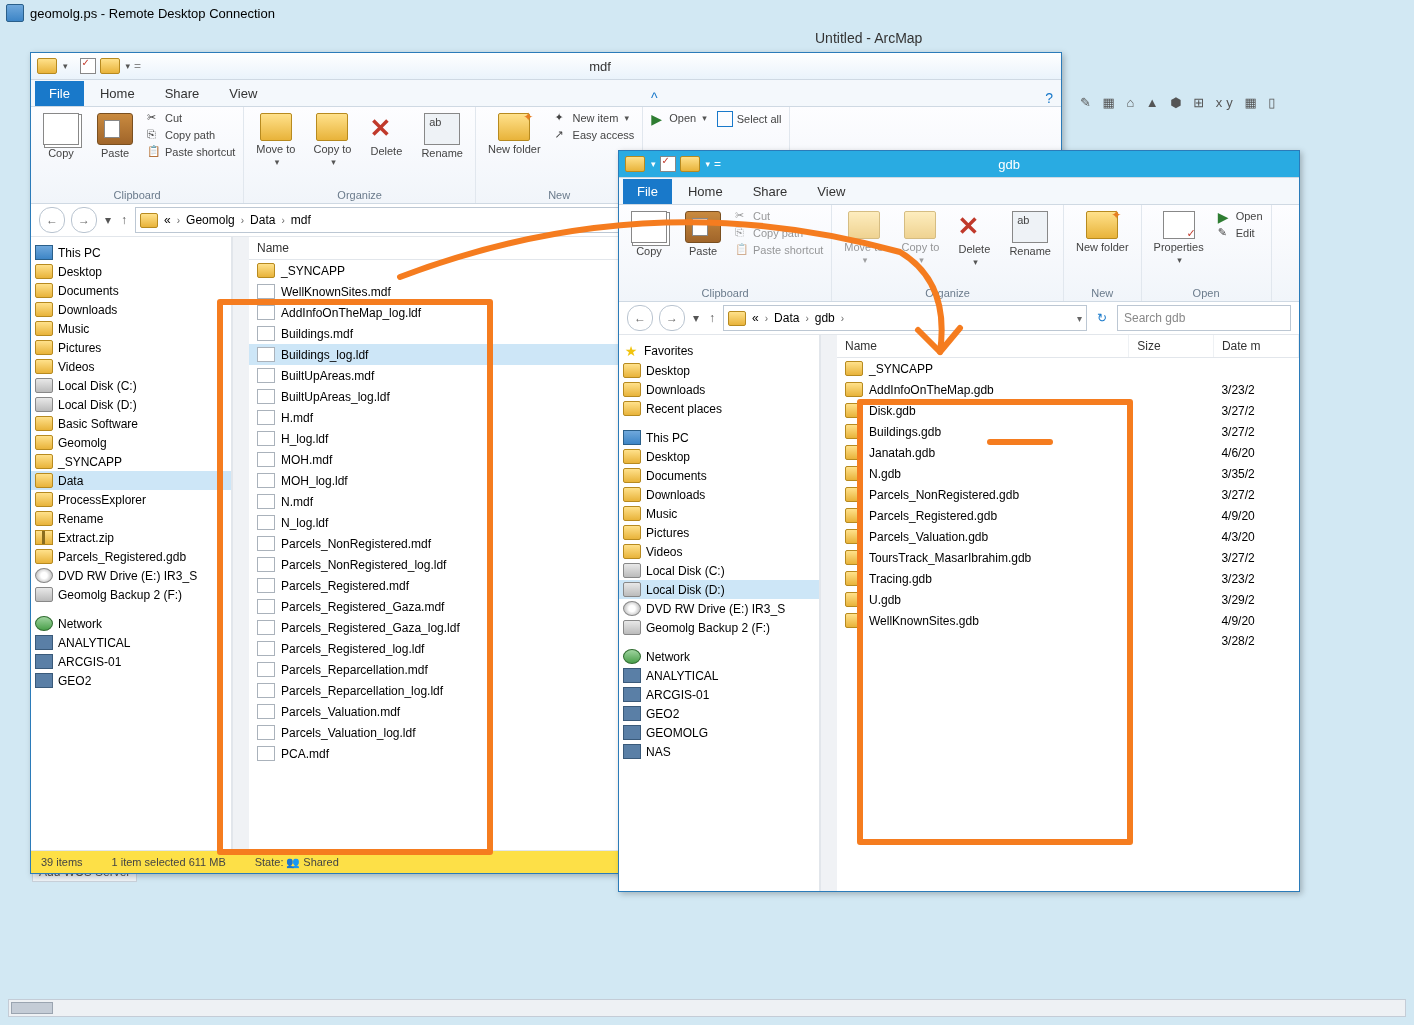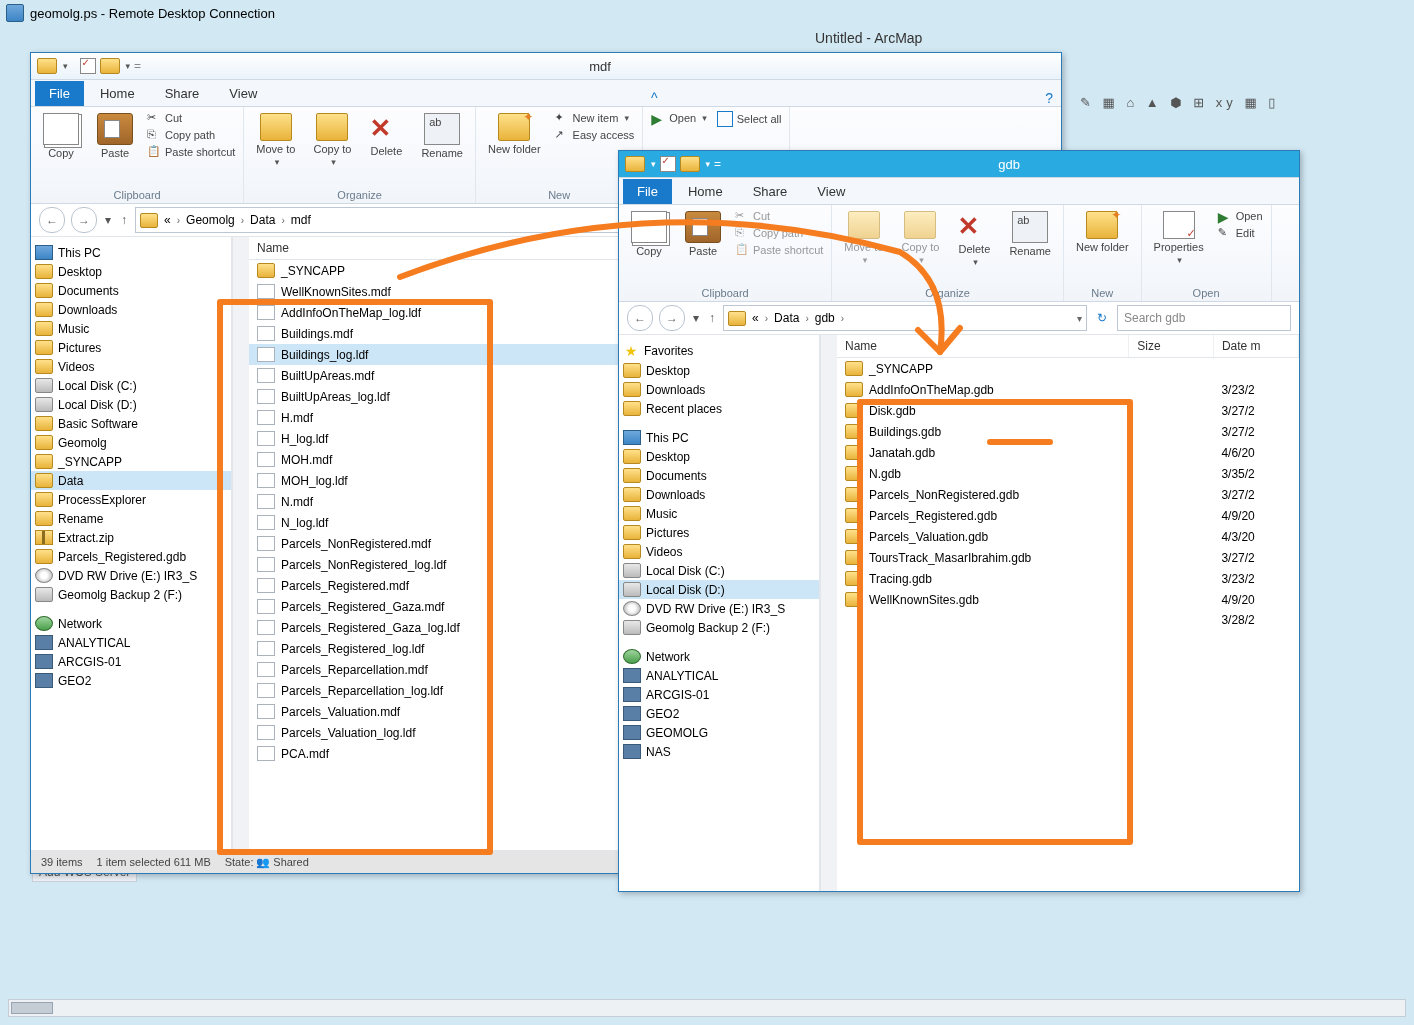--- a/index.html
+++ b/index.html
@@ -75,21 +75,21 @@
 .ic-dvd{background:radial-gradient(circle,#fff 30%,#ccc 70%);border:1px solid #888;border-radius:50%}
 
 .list{flex:1;overflow:auto;position:relative}
 .list table{border-collapse:collapse;width:100%;font-size:12px}
 .list th{text-align:left;font-weight:normal;padding:4px 8px;border-bottom:1px solid #e2e6eb;border-right:1px solid #eef1f4;color:#333;position:sticky;top:0;background:#fff}
 .list td{padding:3px 8px;white-space:nowrap}
 .list td.num{text-align:right;color:#444}
 .list tr.sel td{background:#cde6f7}
 .list .fname{display:flex;align-items:center;gap:6px}
 
-.status{height:22px;border-top:1px solid #e2e6eb;display:flex;align-items:center;gap:14px;padding:0 10px;font-size:11px;color:#444;background:#e5e5e5}
+.status{height:22px;border-top:1px solid #e2e6eb;display:flex;align-items:center;gap:29px;padding:0 10px;font-size:11px;color:#444;background:#fde047}
 .status .people{color:#2e7d32}
 
 .annot{position:absolute;pointer-events:none}
 .annot path,.annot rect{stroke:#f57c1f;stroke-width:6;fill:none;stroke-linecap:round;stroke-linejoin:round}
 
 .addwcs{position:absolute;left:32px;top:862px;font-size:12px;color:#555;background:#eef2f6;border:1px solid #c9d1da;padding:2px 6px}
 .hscroll{position:absolute;left:8px;bottom:8px;right:8px;height:16px;background:#eef1f4;border:1px solid #c4ccd6}
 .hscroll .thumb{position:absolute;left:2px;top:2px;width:40px;height:10px;background:#c4ccd6;border:1px solid #9aa4b0}
 
 
@@ -913,20 +913,30 @@
                   <span>Tracing.gdb</span>
                 </span>
               </td>
               <td></td>
               <td>3/23/2</td>
             </tr>
             <tr>
               <td>
                 <span class="fname">
                   <span class="ic ic-folder" style="width: 16px; height: 13px; display: inline-block;"></span>
+                  <span>U.gdb</span>
+                </span>
+              </td>
+              <td></td>
+              <td>3/29/2</td>
+            </tr>
+            <tr>
+              <td>
+                <span class="fname">
+                  <span class="ic ic-folder" style="width: 16px; height: 13px; display: inline-block;"></span>
                   <span>WellKnownSites.gdb</span>
                 </span>
               </td>
               <td></td>
               <td>4/9/20</td>
             </tr>
             <tr>
               <td>
                 <span class="fname">
                   <span class="ic " style="width: 16px; height: 13px; display: inline-block;"></span>

